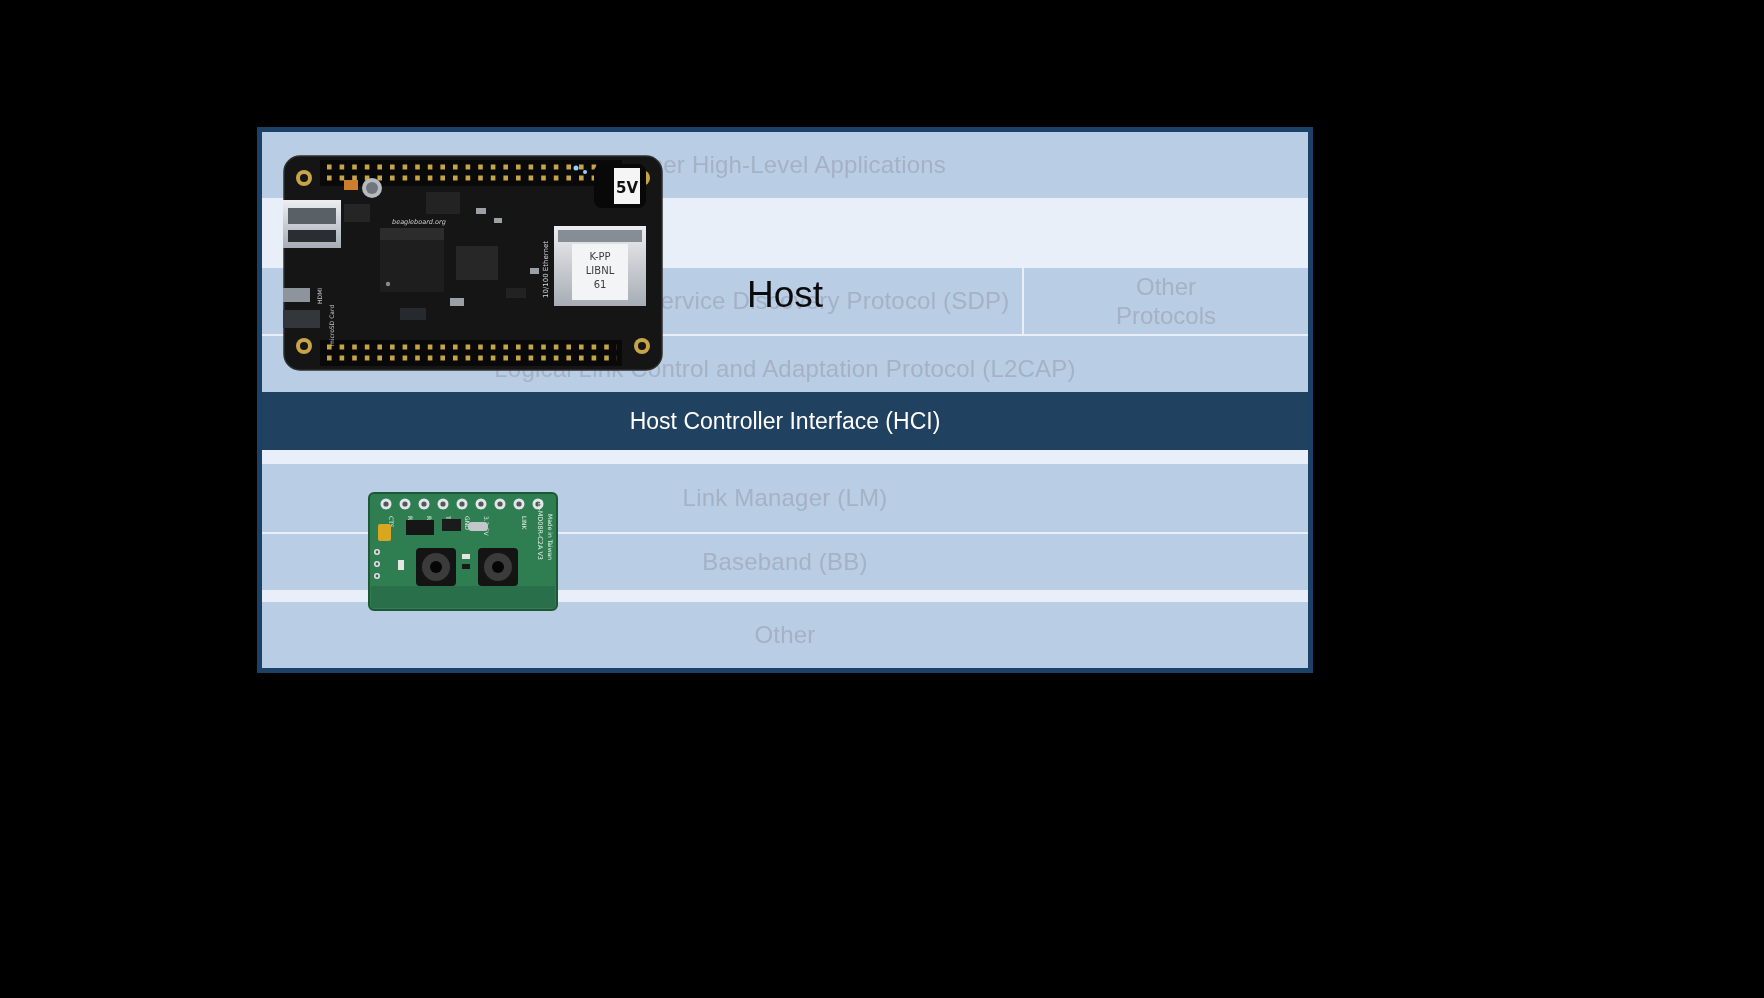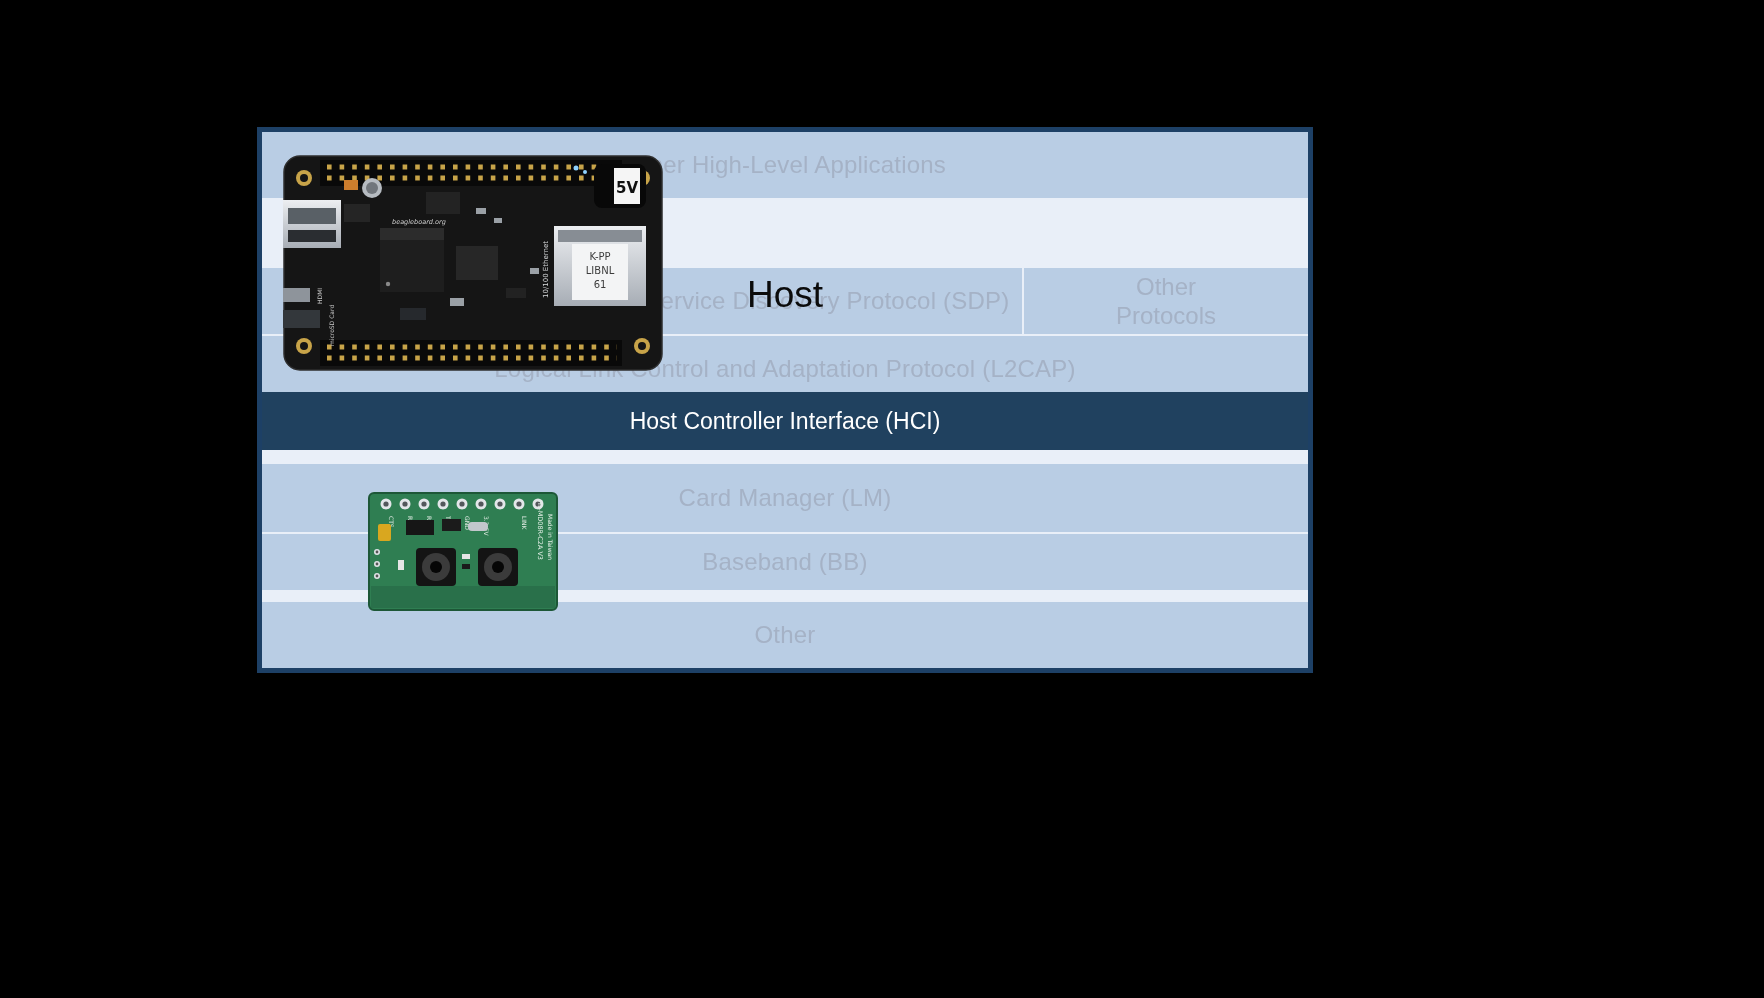--- a/index.html
+++ b/index.html
@@ -56,21 +56,21 @@
 
     <div class="row" style="top:204px;height:66px">
       <div class="row-label" style="left:50%">Logical Link Control and Adaptation Protocol (L2CAP)</div>
     </div>
 
     <div class="row hci" style="top:260px;height:58px">
       <span>Host Controller Interface (HCI)</span>
     </div>
 
     <div class="row" style="top:332px;height:68px">
-      <div class="row-label" style="left:50%">Card Manager (LM)</div>
+      <div class="row-label" style="left:50%">Link Manager (LM)</div>
     </div>
 
     <div class="row" style="top:402px;height:56px">
       <div class="row-label" style="left:50%">Baseband (BB)</div>
     </div>
 
     <div class="row" style="top:470px;height:66px">
       <div class="row-label" style="left:50%">Other</div>
     </div>
 

